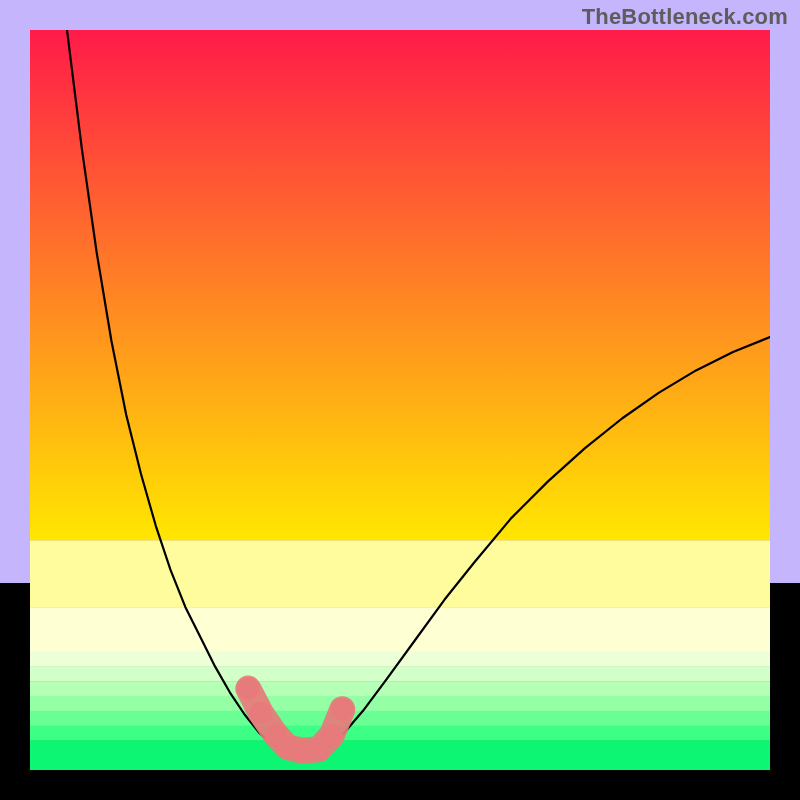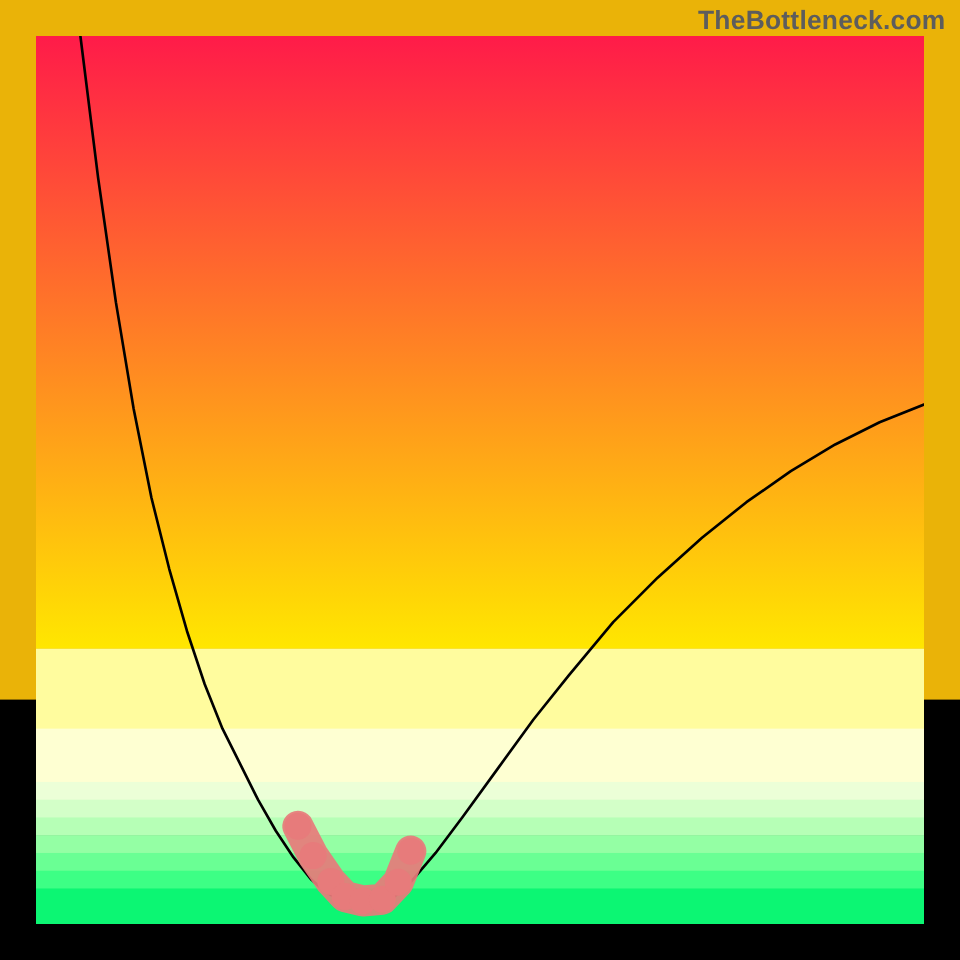--- a/index.html
+++ b/index.html
@@ -8,21 +8,21 @@
     width: 800px;
     height: 800px;
     overflow: hidden;
     background: #000;
     font-family: Arial, Helvetica, sans-serif;
   }
   .frame {
     position: absolute;
     left: 0; top: 0;
     width: 800px; height: 583px;
-    background: #eab308;
+    background: #c4b5fd;
   }
   .plot {
     position: absolute;
     left: 30px; top: 30px;
     width: 740px; height: 740px;
     overflow: hidden;
   }
   .watermark {
     position: absolute;
     top: 4px;

